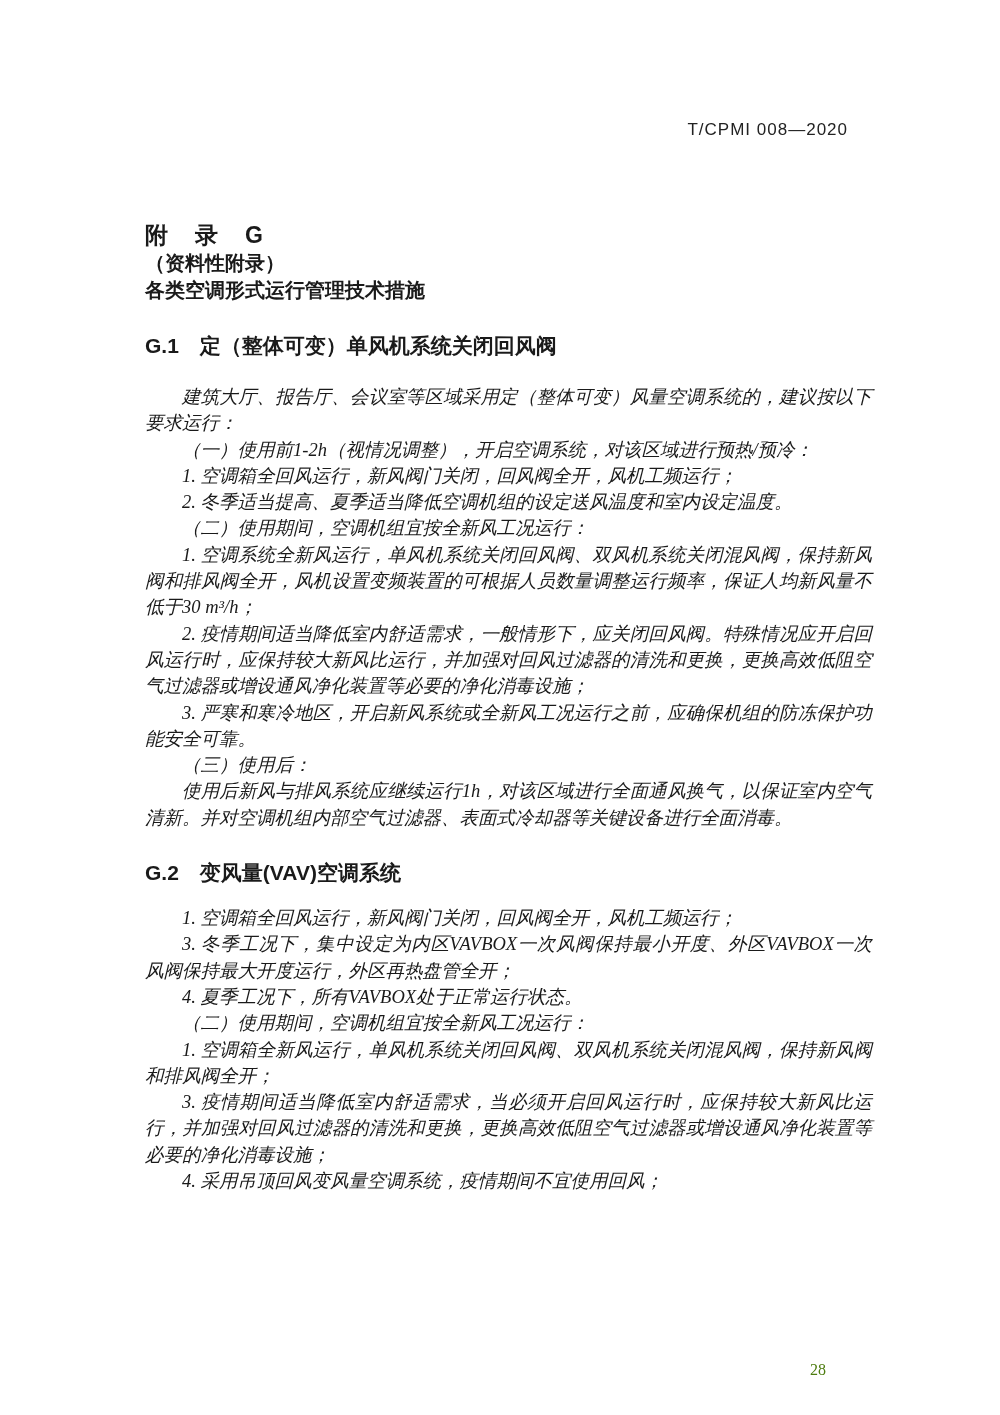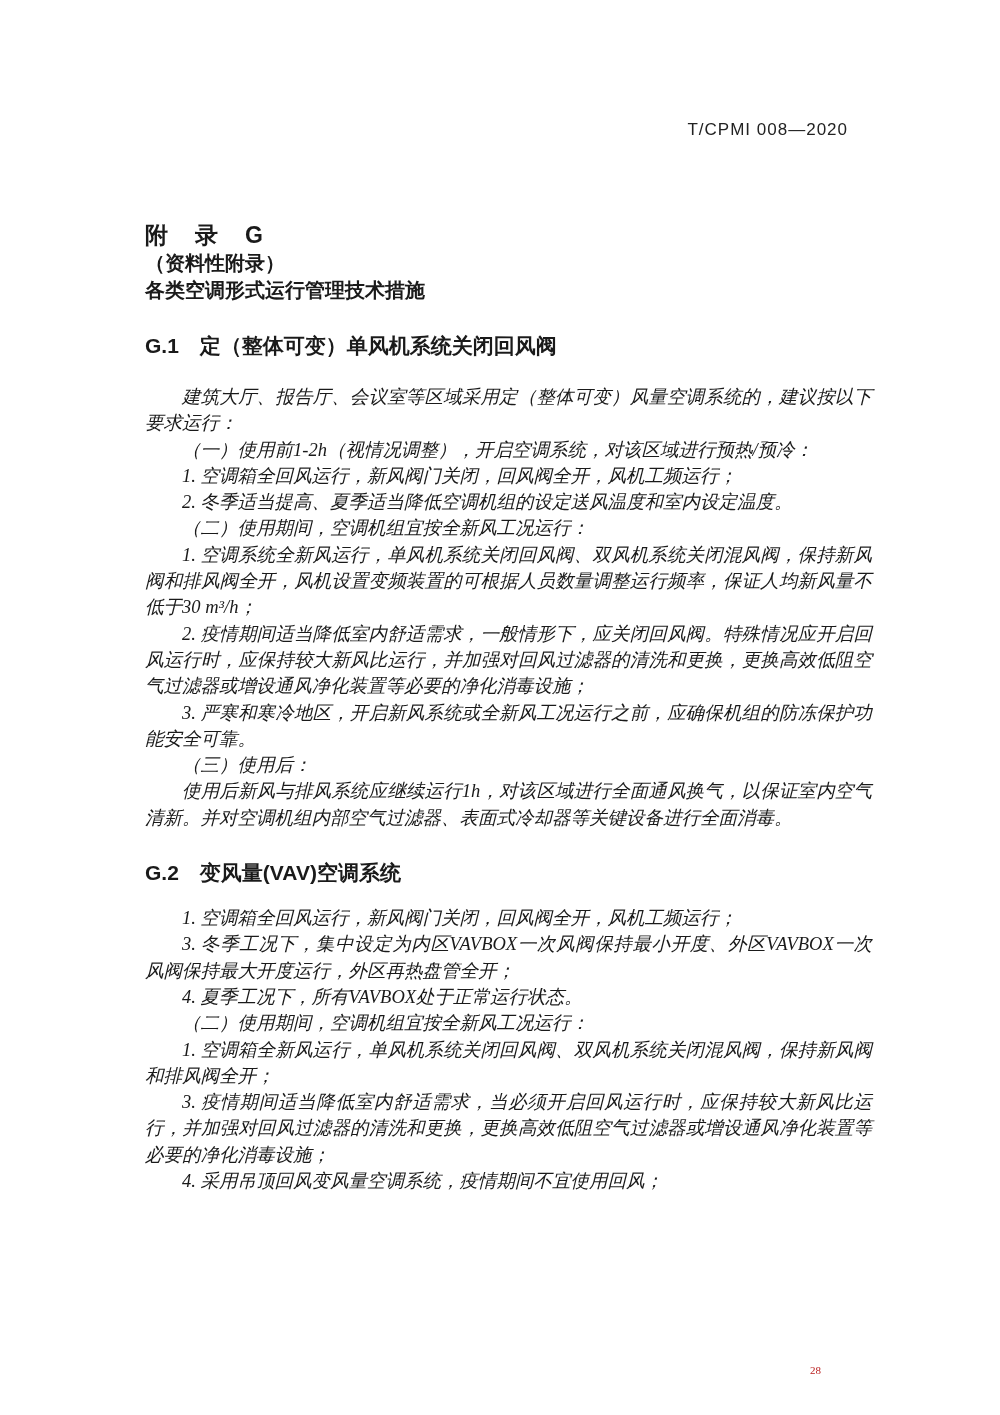--- a/index.html
+++ b/index.html
@@ -56,23 +56,23 @@
     font-size: 18.5px;
     line-height: 26.3px;
     text-align: justify;
     text-indent: 2em;
     color: #1a1a1a;
   }
   .page-number {
     position: absolute;
     left: 810px;
     top: 1312px;
-    font-size: 11px;
+    font-size: 16px;
     line-height: 20px;
-    color: #b91c1c;
+    color: #4d7c0f;
   }
 </style>
 </head>
 <body>
 
 <div class="page">
 
   <div class="doc-header">T/CPMI 008—2020</div>
 
   <div class="content">

